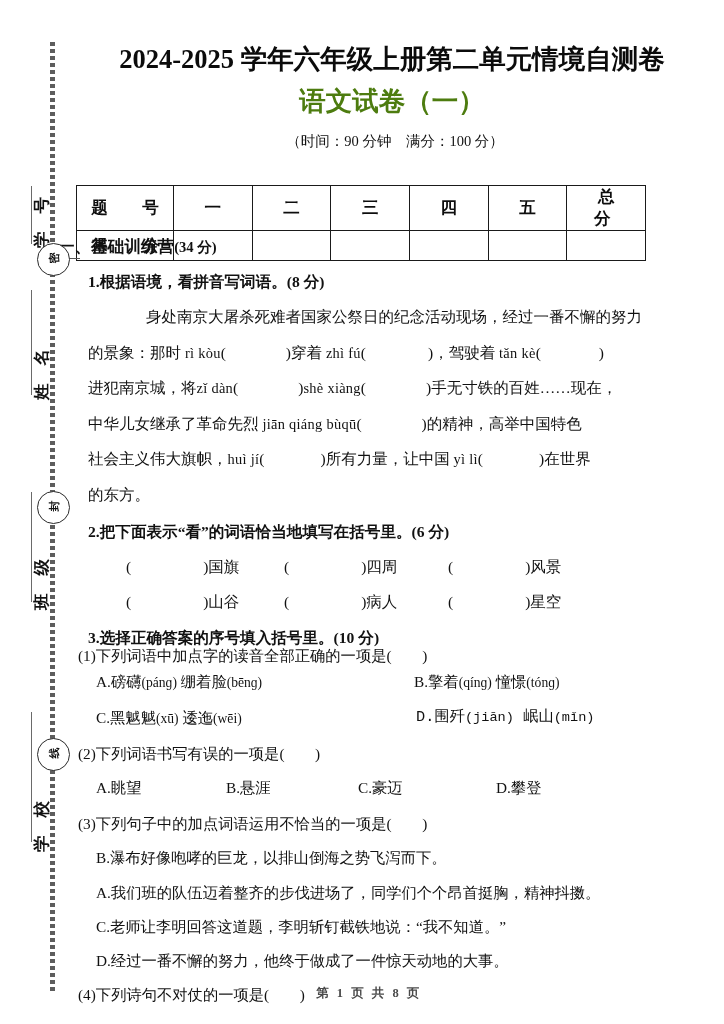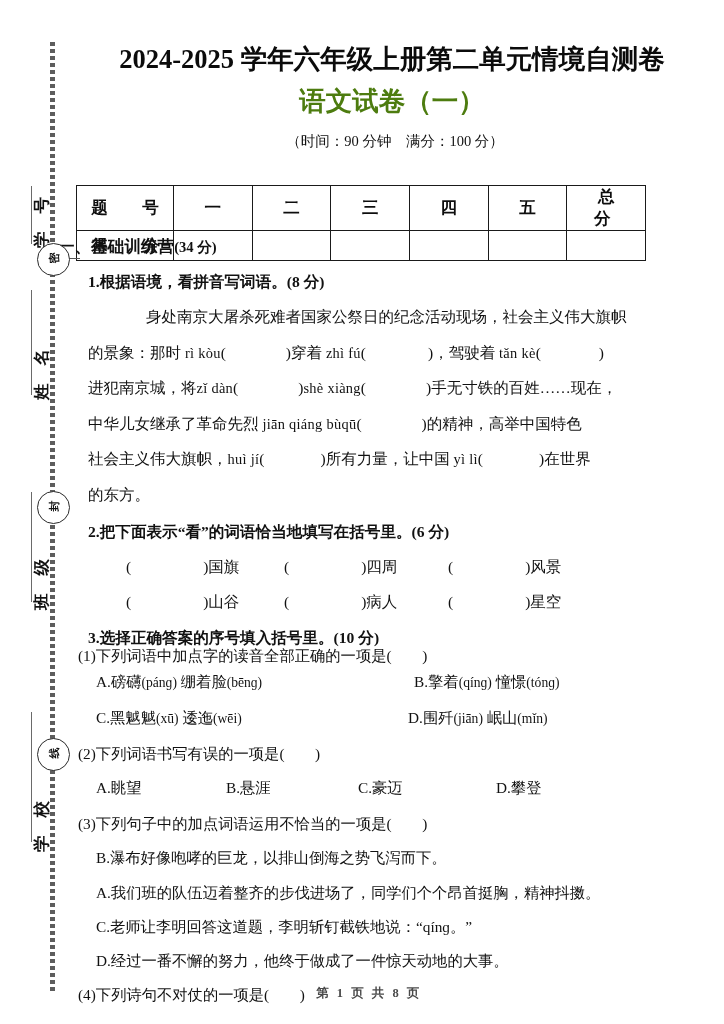--- a/index.html
+++ b/index.html
@@ -284,21 +284,21 @@
 
     <div class="sec-head" style="margin-bottom:18px;">
       <span>一、基础训练营</span><span class="pts">(34 分)</span>
     </div>
 
     <div class="q-line" style="margin-left:14px; margin-bottom:20px;">
       <span class="q-title">1.根据语境，看拼音写词语。</span><span class="q-title">(8 分)</span>
     </div>
 
     <div id="q1-lines">
-        <div class="para-line" style="margin-left: 72px; margin-bottom: 20px;"><span>身处南京大屠杀死难者国家公祭日的纪念活动现场，社会主义伟大旗帜</span></div>
+        <div class="para-line" style="margin-left: 72px; margin-bottom: 20px;"><span>身处南京大屠杀死难者国家公祭日的纪念活动现场，经过一番不懈的努力</span></div>
         <div class="para-line" style="margin-left: 14px; margin-bottom: 20px;"><span>的景象：那时 </span><span class="py">rì  kòu</span><span>(</span><span class="blank" style="width: 60px;">&nbsp;</span><span>)穿着 </span><span class="py">zhì  fú</span><span>(</span><span class="blank" style="width: 62px;">&nbsp;</span><span>)，驾驶着 </span><span class="py">tǎn kè</span><span>(</span><span class="blank" style="width: 58px;">&nbsp;</span><span>)</span></div>
         <div class="para-line" style="margin-left: 14px; margin-bottom: 20px;"><span>进犯南京城，将</span><span class="py">zǐ dàn</span><span>(</span><span class="blank" style="width: 60px;">&nbsp;</span><span>)</span><span class="py">shè xiàng</span><span>(</span><span class="blank" style="width: 60px;">&nbsp;</span><span>)手无寸铁的百姓……现在，</span></div>
         <div class="para-line" style="margin-left: 14px; margin-bottom: 20px;"><span>中华儿女继承了革命先烈 </span><span class="py">jiān qiáng bùqū</span><span>(</span><span class="blank" style="width: 60px;">&nbsp;</span><span>)的精神，高举中国特色</span></div>
         <div class="para-line" style="margin-left: 14px; margin-bottom: 20px;"><span>社会主义伟大旗帜，</span><span class="py">huì  jí</span><span>(</span><span class="blank" style="width: 56px;">&nbsp;</span><span>)所有力量，让中国 </span><span class="py">yì  lì</span><span>(</span><span class="blank" style="width: 56px;">&nbsp;</span><span>)在世界</span></div>
         <div class="para-line" style="margin-left: 14px; margin-bottom: 20px;"><span>的东方。</span></div>
       </div>
 
     <div class="q-line" style="margin-left:14px; margin-top:22px; margin-bottom:19px;">
       <span class="q-title">2.把下面表示“看”的词语恰当地填写在括号里。</span><span class="q-title">(6 分)</span>
     </div>
@@ -319,33 +319,33 @@
       <span class="q-title">3.选择正确答案的序号填入括号里。</span><span class="q-title">(10 分)</span>
     </div>
     <div id="q3-items">
         <div class="q-line" style="margin-left: 4px; margin-bottom: 10px;">(1)下列词语中加点字的读音全部正确的一项是(　　)</div>
         <div class="opt-line" style="margin-left: 22px; margin-bottom: 19px; position: relative; height: 17px;">
           <span style="position: absolute; left: 0px; white-space: nowrap;"><span>A.</span><span>磅礴</span><span class="pyin">(pánɡ)</span><span>&nbsp;</span><span>绷着脸</span><span class="pyin">(bēnɡ)</span></span>
           <span style="position: absolute; left: 318px; white-space: nowrap;"><span>B.</span><span>擎着</span><span class="pyin">(qínɡ)</span><span>&nbsp;</span><span>憧憬</span><span class="pyin">(tónɡ)</span></span>
         </div>
         <div class="opt-line" style="margin-left: 22px; margin-bottom: 19px; position: relative; height: 17px;">
           <span style="position: absolute; left: 0px; white-space: nowrap;"><span>C.</span><span>黑魆魆</span><span class="pyin">(xū)</span><span>&nbsp;</span><span>逶迤</span><span class="pyin">(wēi)</span></span>
-          <span style="position: absolute; left: 312px; white-space: nowrap;"><span>D.</span><span>围歼</span><span class="pyin">(jiān)</span><span>&nbsp;</span><span>岷山</span><span class="pyin">(mǐn)</span></span>
+          <span style="position: absolute; left: 320px; white-space: nowrap; font-family: Liberation Mono, monospace;"><span>D.</span><span>围歼</span><span class="pyin">(jiān)</span><span>&nbsp;</span><span>岷山</span><span class="pyin">(mǐn)</span></span>
         </div>
         <div class="q-line" style="margin-left: 4px; margin-bottom: 19px;">(2)下列词语书写有误的一项是(　　)</div>
         <div class="opt-line" style="margin-left: 22px; margin-bottom: 19px; position: relative; height: 17px;">
           <span style="position: absolute; left: 0px; white-space: nowrap;">A.眺望</span>
           <span style="position: absolute; left: 130px; white-space: nowrap;">B.悬涯</span>
           <span style="position: absolute; left: 262px; white-space: nowrap;">C.豪迈</span>
           <span style="position: absolute; left: 400px; white-space: nowrap;">D.攀登</span>
         </div>
         <div class="q-line" style="margin-left: 4px; margin-bottom: 19px;">(3)下列句子中的加点词语运用不恰当的一项是(　　)</div>
         <div class="opt-line" style="margin-left: 22px; margin-bottom: 19px;">B.瀑布好像咆哮的巨龙，以排山倒海之势飞泻而下。</div>
         <div class="opt-line" style="margin-left: 22px; margin-bottom: 19px;">A.我们班的队伍迈着整齐的步伐进场了，同学们个个昂首挺胸，精神抖擞。</div>
-        <div class="opt-line" style="margin-left: 22px; margin-bottom: 19px;">C.老师让李明回答这道题，李明斩钉截铁地说：“qínɡ。”</div>
+        <div class="opt-line" style="margin-left: 22px; margin-bottom: 19px;">C.老师让李明回答这道题，李明斩钉截铁地说：“我不知道。”</div>
         <div class="opt-line" style="margin-left: 22px; margin-bottom: 19px;">D.经过一番不懈的努力，他终于做成了一件惊天动地的大事。</div>
         <div class="q-line" style="margin-left: 4px; margin-bottom: 19px;">(4)下列诗句不对仗的一项是(　　)</div>
       </div>
 
   </div>
 
   <div class="footer">第 1 页 共 8 页</div>
 </div>
 
 </body></html>

